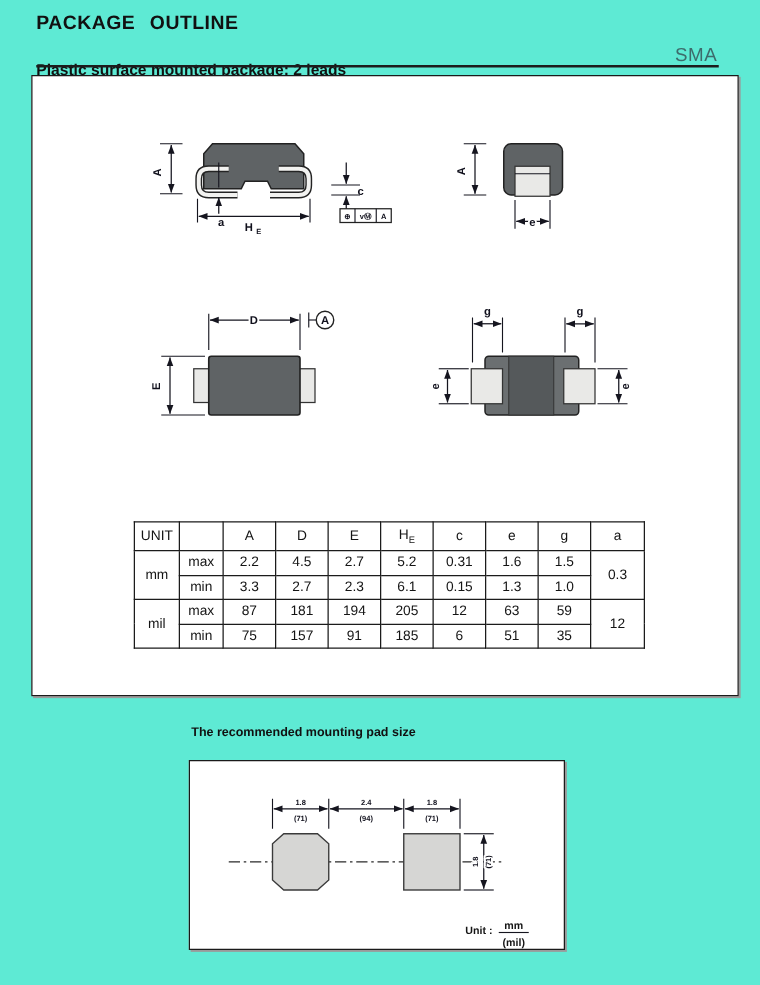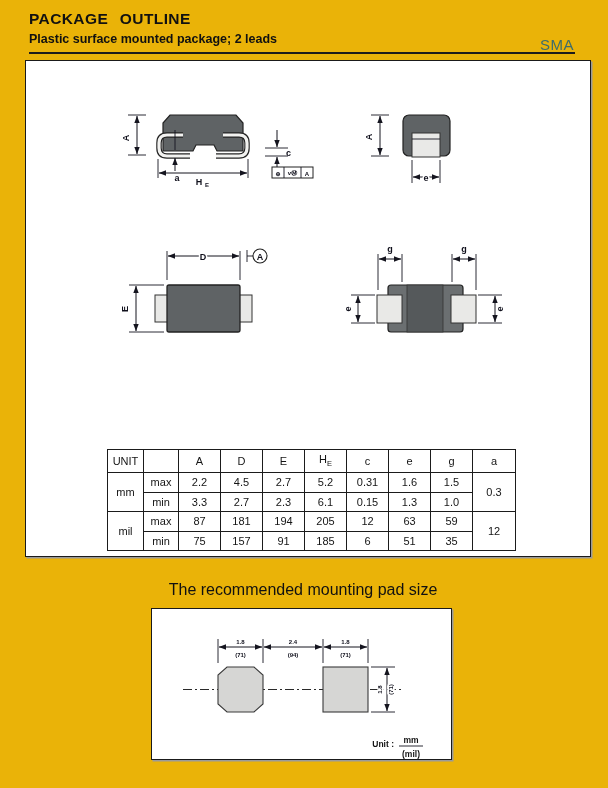--- a/index.html
+++ b/index.html
@@ -1,34 +1,34 @@
 <!DOCTYPE html>
 <html><head>
 <meta charset="utf-8">
 <style>
   * { margin:0; padding:0; box-sizing:border-box; }
   html,body { background:#ffffff; }
-  .page { position:relative; width:608px; height:788px; background:#eab308;
+  .page { position:relative; width:608px; height:788px; background:#5eead4;
           font-family:"Liberation Sans", sans-serif; color:#111; overflow:hidden; }
   .abs { position:absolute; }
   .title { left:29px; top:10px; font-size:15.5px; font-weight:700; word-spacing:7px; letter-spacing:.4px; }
-  .subtitle { left:29px; top:32px; font-size:12.5px; font-weight:700; }
+  .subtitle { left:29px; top:49px; font-size:12.5px; font-weight:700; }
   .sma { top:36px; right:34px; font-size:15px; font-weight:400; color:#3d6c6c; letter-spacing:.5px; }
   .header-rule { left:29px; top:52px; width:546px; height:2px; background:#1c1c1c; }
   .big-box { left:25px; top:60px; width:566px; height:497px; border:1.6px solid #1a1a1a;
              box-shadow:1.5px 1.5px 0 #9a9a9a; background:#fff; }
   .drawings-svg { left:25px; top:60px; }
 
   .dim-table { left:107px; top:417px; width:408px; border-collapse:collapse; table-layout:fixed;
-               font-size:11px; text-align:center; color:#141414; border:1.6px solid #141414;margin-top:32px; }
+               font-size:11px; text-align:center; color:#141414; border:1.6px solid #141414; }
   .dim-table td { border:1px solid #1b1b1b; height:19.5px; padding:0; vertical-align:middle; }
   .dim-table tr.head td { height:23px; }
   .dim-table sub { font-size:7.5px; }
 
-  .pad-heading { left:153px; top:581px; width:300px; text-align:center; font-size:16px; font-weight:400; }
+  .pad-heading { left:153px; top:581px; width:300px; font-size:10px; font-weight:700; }
   .pad-box { left:151px; top:608px; width:301px; height:152px; border:1.6px solid #1a1a1a;
              box-shadow:1.5px 1.5px 0 #9a9a9a; background:#fff; }
   .pad-svg { left:151px; top:608px; }
 
   
   .ln   { stroke:#15151f; stroke-width:1; fill:none; }
   .thin { stroke:#15151f; stroke-width:.9; fill:none; }
   .dashdot { stroke:#2a2a2a; stroke-width:1; fill:none; stroke-dasharray:9 3 2 3; }
   .dtxt { font-family:"Liberation Sans",sans-serif; font-size:9px; font-weight:700; fill:#10101c; }
   .dtxt-sub { font-family:"Liberation Sans",sans-serif; font-size:6px; font-weight:700; fill:#10101c; }

